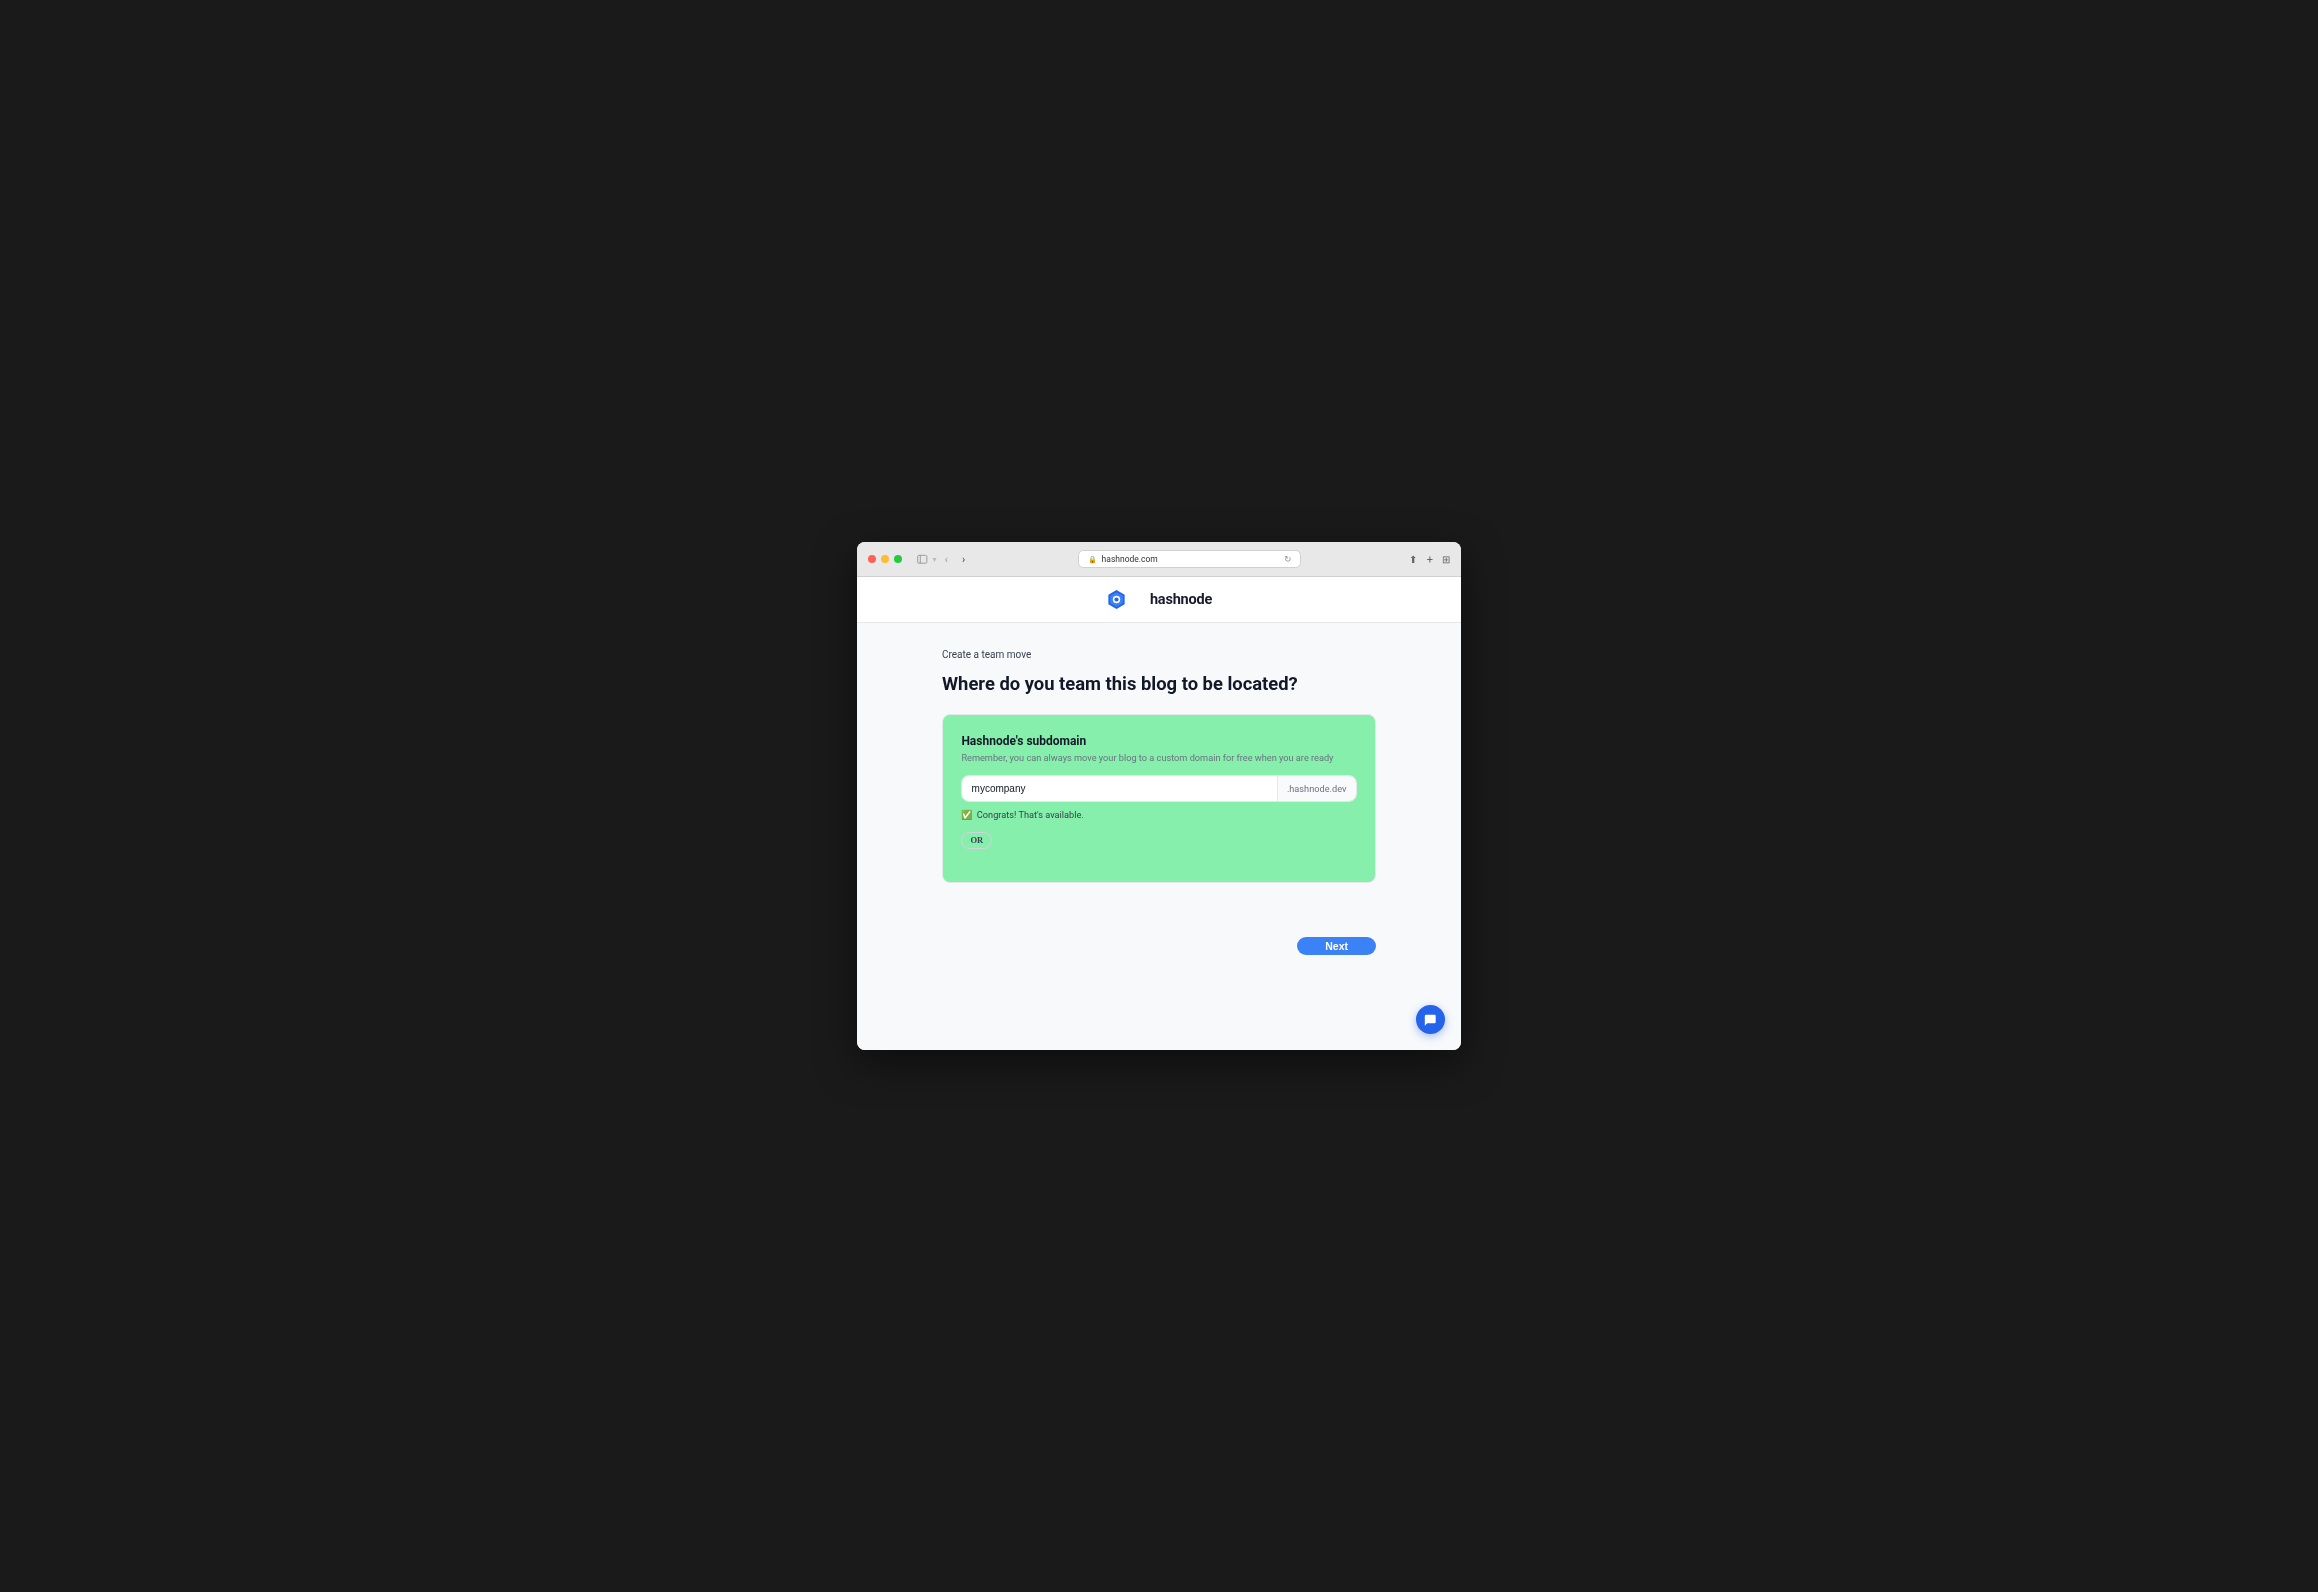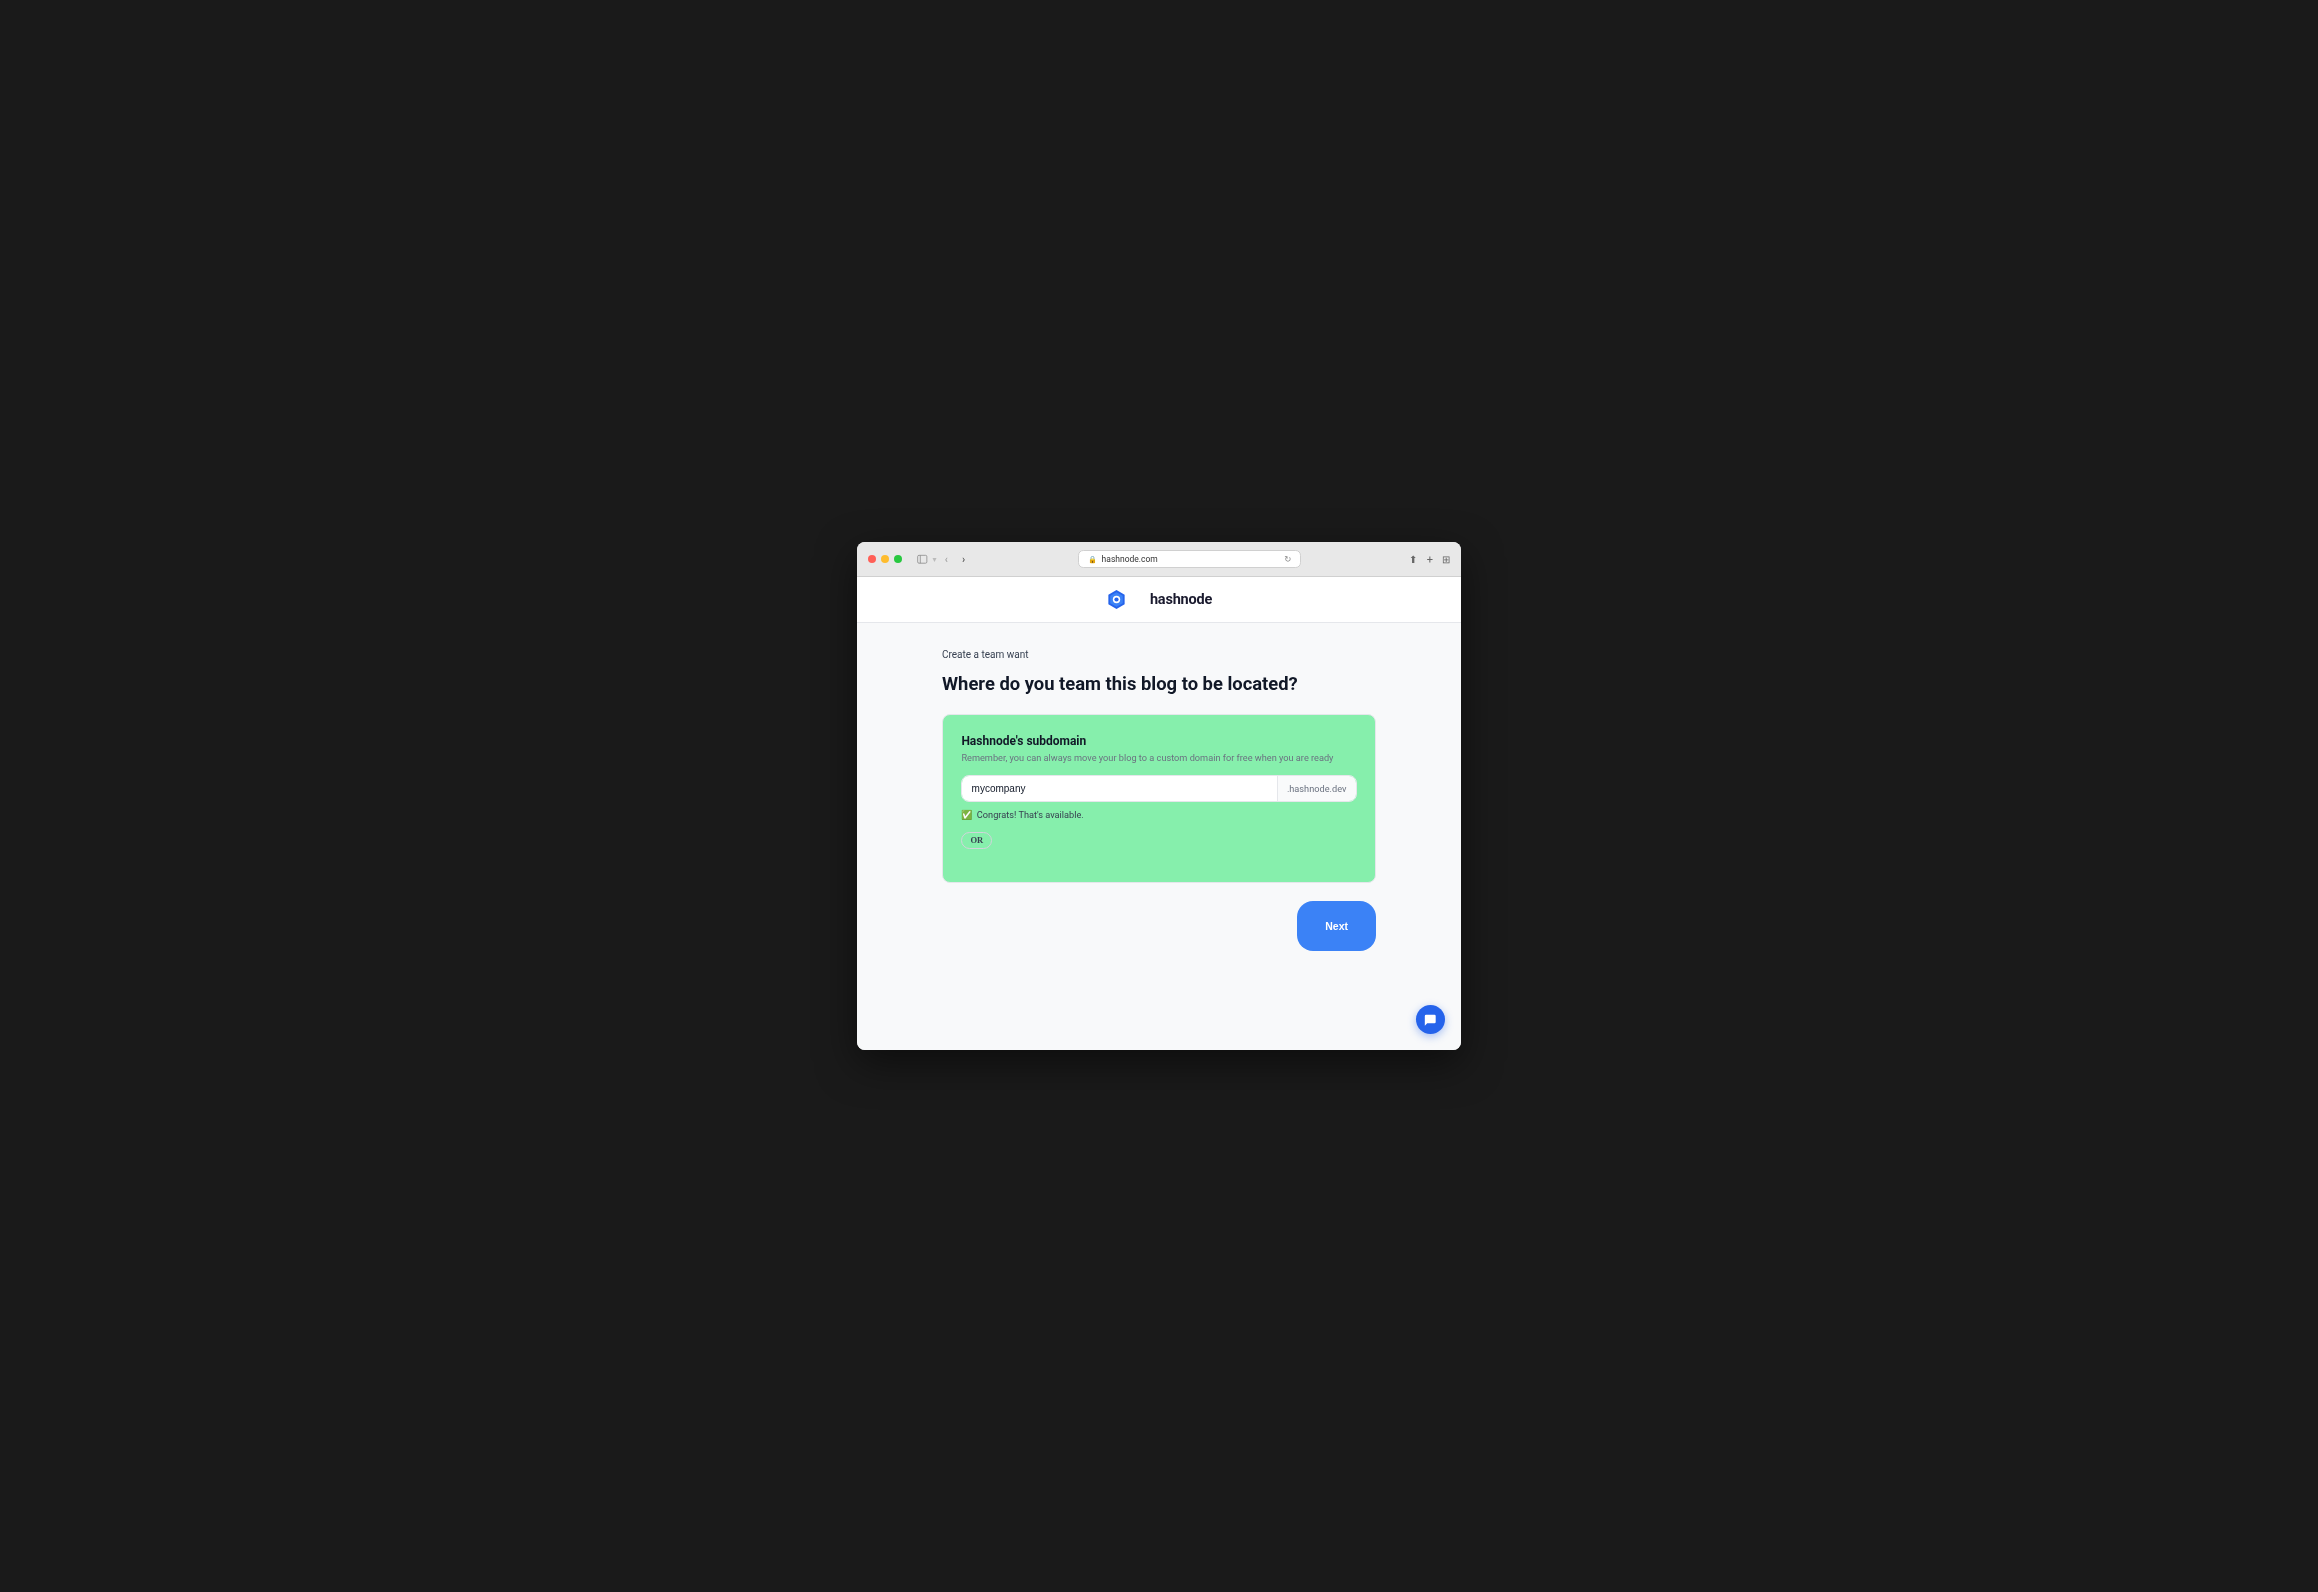--- a/index.html
+++ b/index.html
@@ -279,24 +279,25 @@
       display: flex;
       justify-content: flex-end;
       margin-top: 6.6px;
     }
 
     .next-btn {
       background: #3b82f6;
       color: white;
       border: none;
       border-radius: 16px;
-      padding: 19px 28px;
+      padding: 3px 28px;
       font-size: 10.5px;
       font-weight: 600;
       cursor: pointer;
+      margin-top: 36px;
     }
 
     .chat-widget {
       position: absolute;
       bottom: 16px;
       right: 16px;
       width: 29px;
       height: 29px;
       background: #2563eb;
       border-radius: 50%;
@@ -356,21 +357,21 @@
           <path d="M20 6L32 13V27L20 34L8 27V13L20 6Z" fill="#3B82F6"></path>
           <circle cx="20" cy="20" r="7" fill="white"></circle>
           <circle cx="20" cy="20" r="4" fill="#2563EB"></circle>
         </svg>
         <span class="hashnode-name">hashnode</span>
       </div>
     </div>
 
     <div class="main-content">
 
-      <div class="page-subtitle">Create a team want</div>
+      <div class="page-subtitle">Create a team move</div>
       <div class="page-title">Where do you team this blog to be located?</div>
 
       <div class="card">
 
         
         <div>
           <div class="section-title">Hashnode's subdomain</div>
           <div class="section-desc">Remember, you can always move your blog to a custom domain for free when you are ready</div>
 
           <div class="domain-input-row">

